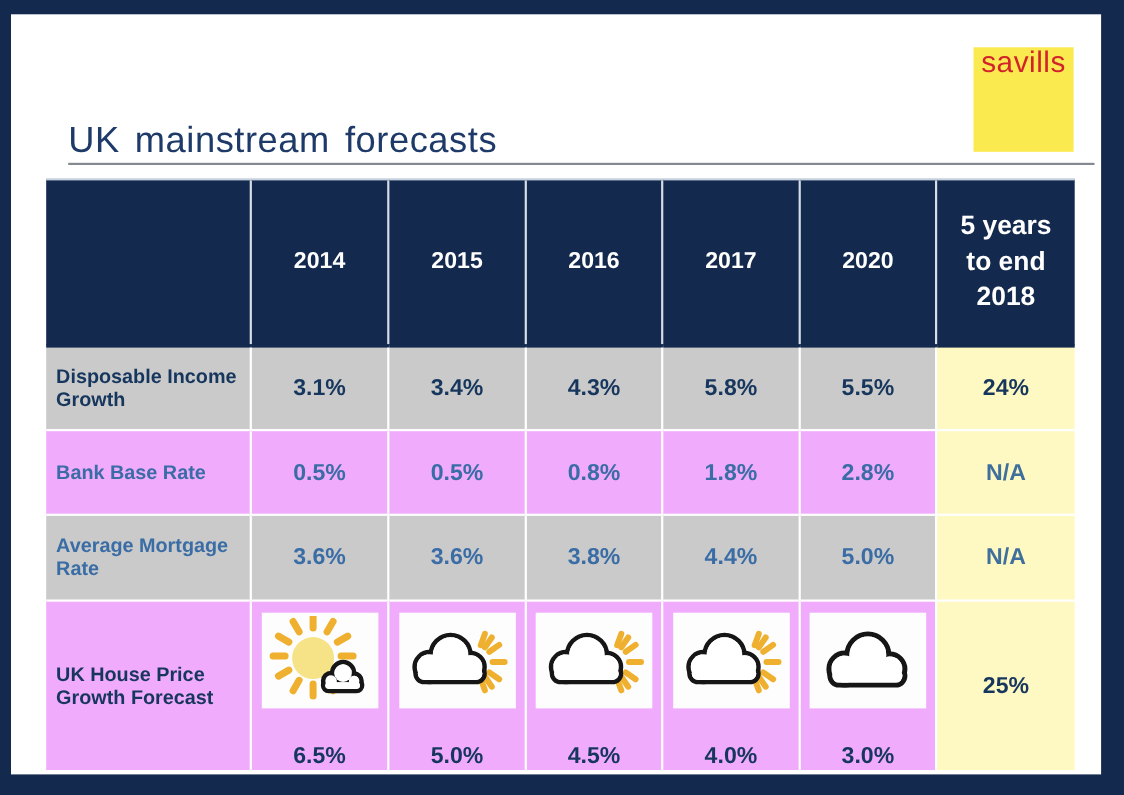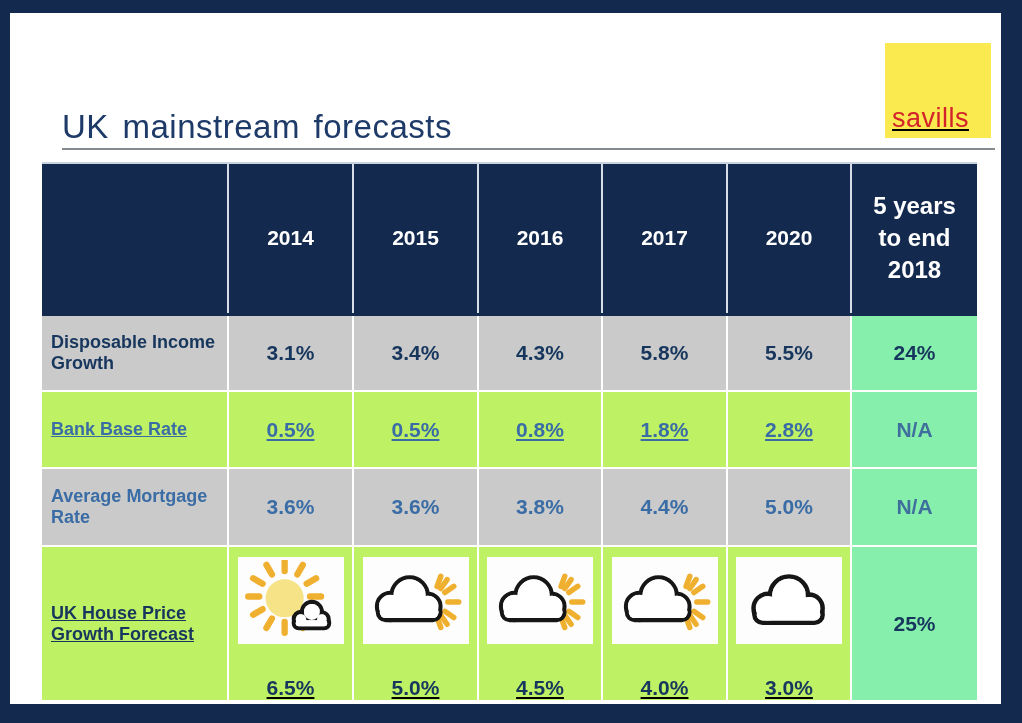--- a/index.html
+++ b/index.html
@@ -11,23 +11,23 @@
     overflow:hidden;
   }
   .page {
     position:absolute;
     left:10px; top:13px; right:21px; bottom:19px;
     background:#ffffff;
   }
   .logo {
     position:absolute;
     left:875px; top:30px;
-    width:106px; height:95px;
+    width:91px; height:95px;
     background:#fae94f;
-    display:flex; align-items:flex-end;text-decoration:underline;
+    display:flex; 
   }
   .logo span {
     color:#d2232a;
     font-size:27px;
     letter-spacing:0.5px;
     padding:0 0 6px 7px;
     line-height:1;
   }
   .page-title {
     position:absolute;
@@ -77,22 +77,22 @@
 
   
   .forecast tbody tr td, .forecast tbody tr th { border-top:2px solid #ffffff; }
   .forecast tbody tr.first td, .forecast tbody tr.first th { border-top:3px solid #13294e;text-align:center; }
   .forecast tbody tr.r1 { height:77px; }
   .forecast tbody tr.r2 { height:77px; }
   .forecast tbody tr.r3 { height:78px; }
   .forecast tbody tr.r4 { height:152px; }
 
   .bg-gray   { background:#c9cac9; }
-  .bg-light  { background:#bef264;text-decoration:underline; }
-  .bg-blue   { background:#86efac; }
+  .bg-light  { background:#f0abfc; }
+  .bg-blue   { background:#fef9c3; }
 
   .row-label {
     text-align:left !important;
     padding-left:9px;
     padding-right:6px;
     font-size:18px;
     font-weight:bold;
     line-height:1.15;
   }
   .txt-navy { color:#17365d; }

